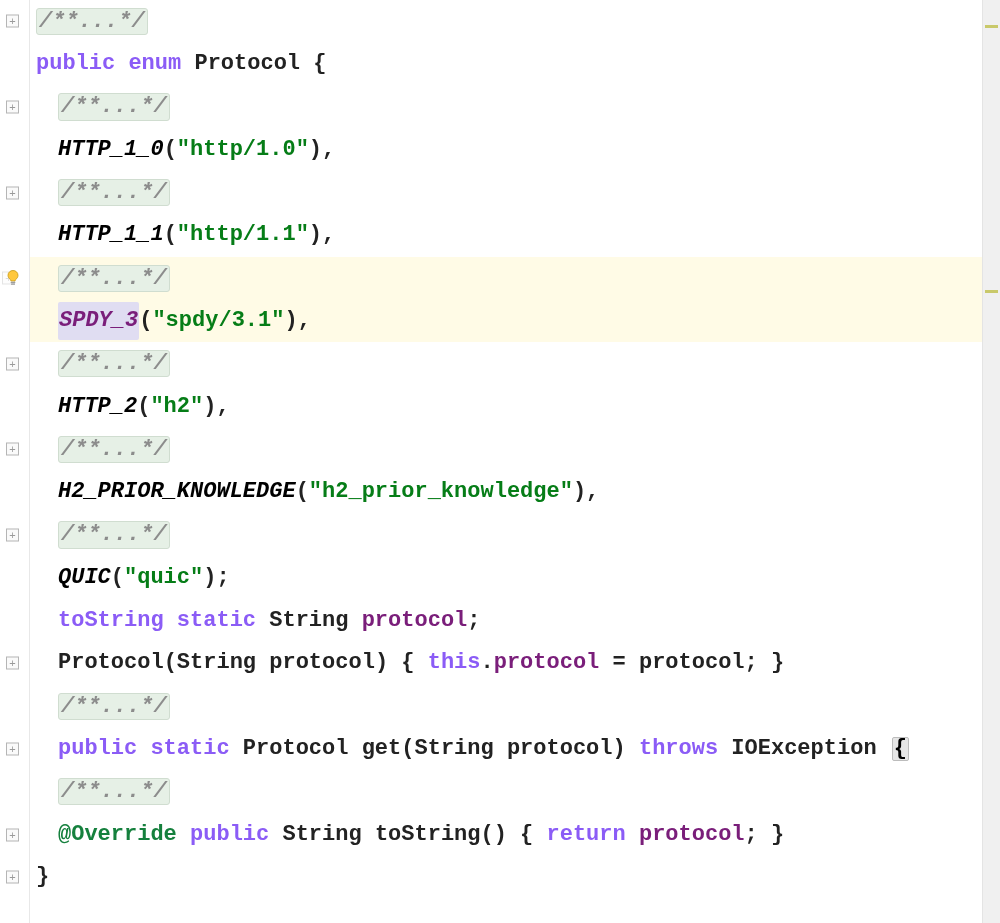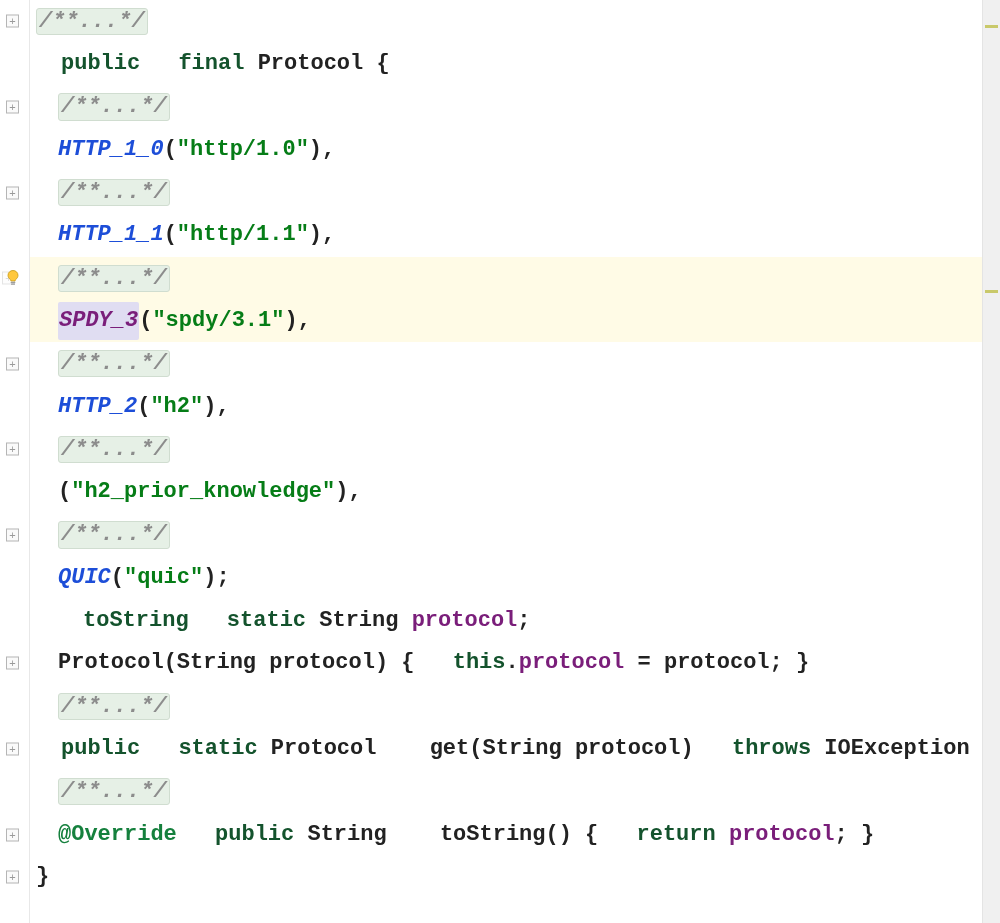--- a/index.html
+++ b/index.html
@@ -63,29 +63,29 @@
   .bulb {
     position: absolute;
     left: 4px; top: 50%;
     transform: translateY(-50%);
     width: 18px; height: 18px;
     pointer-events: none;
   }
   .bulb svg { display:block; }
 
   
-  .kw   { color: #14532d; font-style: normal; margin-left: 25px; }
-  .enumc{ color: #1d4ed8; font-style: italic; }
+  .kw   { color: #8b5cf6; font-style: normal; }
+  .enumc{ color: #000000; font-style: italic; }
   .enumcSel { color: #7A1E7A; font-style: italic; background: #E0DDF2; border-radius:2px; padding:8px 1px;}
   .str  { color: #067D17; }
   .field{ color: #7A1E7A; }
   .ann  { color: #15803d; }
   .plain{ color: #222222; }
   .punc { color: #222222; }
-  .fname{ color: #222222; margin-left: 40px; }
+  .fname{ color: #222222; }
   .doc  {
     color: #8C8C8C;
     font-style: italic;
     background: #E6F0E6;
     border: 1px solid #d0ddd0;
     border-radius: 3px;
     padding: 0 2px 0 2px;
     display: inline-block;
     line-height: 1.15;
   }
@@ -167,36 +167,36 @@
       </div>
     <div class="gline">
         <span class="fold-icon">+</span>
       </div>
     <div class="gline"></div>
   </div>
 
   <div class="code-area">
 
     <div class="line"><span class="doc">/**...*/</span></div>
-    <div class="line"><span class="kw">public</span><span> </span><span class="kw">final</span><span> </span><span class="plain">Protocol</span><span> </span><span class="punc">{</span></div>
+    <div class="line"><span class="kw">public</span><span> </span><span class="kw">enum</span><span> </span><span class="plain">Protocol</span><span> </span><span class="punc">{</span></div>
 
     <div class="line"><span class="ind1"></span><span class="doc">/**...*/</span></div>
     <div class="line"><span class="ind1"></span><span class="enumc">HTTP_1_0</span><span class="punc">(</span><span class="str">"http/1.0"</span><span class="punc">),</span></div>
 
     <div class="line"><span class="ind1"></span><span class="doc">/**...*/</span></div>
     <div class="line"><span class="ind1"></span><span class="enumc">HTTP_1_1</span><span class="punc">(</span><span class="str">"http/1.1"</span><span class="punc">),</span></div>
 
     <div class="line highlight"><span class="ind1"></span><span class="doc">/**...*/</span></div>
     <div class="line highlight"><span class="ind1"></span><span class="enumcSel">SPDY_3</span><span class="punc">(</span><span class="str">"spdy/3.1"</span><span class="punc">),</span></div>
 
     <div class="line"><span class="ind1"></span><span class="doc">/**...*/</span></div>
     <div class="line"><span class="ind1"></span><span class="enumc">HTTP_2</span><span class="punc">(</span><span class="str">"h2"</span><span class="punc">),</span></div>
 
     <div class="line"><span class="ind1"></span><span class="doc">/**...*/</span></div>
-    <div class="line"><span class="ind1"></span><span class="punc">(</span><span class="str">"h2_prior_knowledge"</span><span class="punc">),</span></div>
+    <div class="line"><span class="ind1"></span><span class="enumc">H2_PRIOR_KNOWLEDGE</span><span class="punc">(</span><span class="str">"h2_prior_knowledge"</span><span class="punc">),</span></div>
 
     <div class="line"><span class="ind1"></span><span class="doc">/**...*/</span></div>
     <div class="line"><span class="ind1"></span><span class="enumc">QUIC</span><span class="punc">(</span><span class="str">"quic"</span><span class="punc">);</span></div>
 
     <div class="line"><span class="ind1"></span><span class="kw">toString</span><span> </span><span class="kw">static</span><span> </span><span class="plain">String</span><span> </span><span class="field">protocol</span><span class="punc">;</span></div>
 
     <div class="line"><span class="ind1"></span><span class="plain">Protocol</span><span class="punc">(</span><span class="plain">String</span><span> </span><span class="plain">protocol</span><span class="punc">) </span><span class="punc">{</span><span> </span><span class="kw">this</span><span class="punc">.</span><span class="field">protocol</span><span class="punc"> = </span><span class="plain">protocol</span><span class="punc">;</span><span> </span><span class="punc">}</span></div>
 
     <div class="line"><span class="ind1"></span><span class="doc">/**...*/</span></div>
     <div class="line"><span class="ind1"></span><span class="kw">public</span><span> </span><span class="kw">static</span><span> </span><span class="plain">Protocol</span><span> </span><span class="fname">get</span><span class="punc">(</span><span class="plain">String</span><span> </span><span class="plain">protocol</span><span class="punc">) </span><span class="kw">throws</span><span> </span><span class="plain">IOException</span><span> </span><span class="brace-match">{</span></div>

